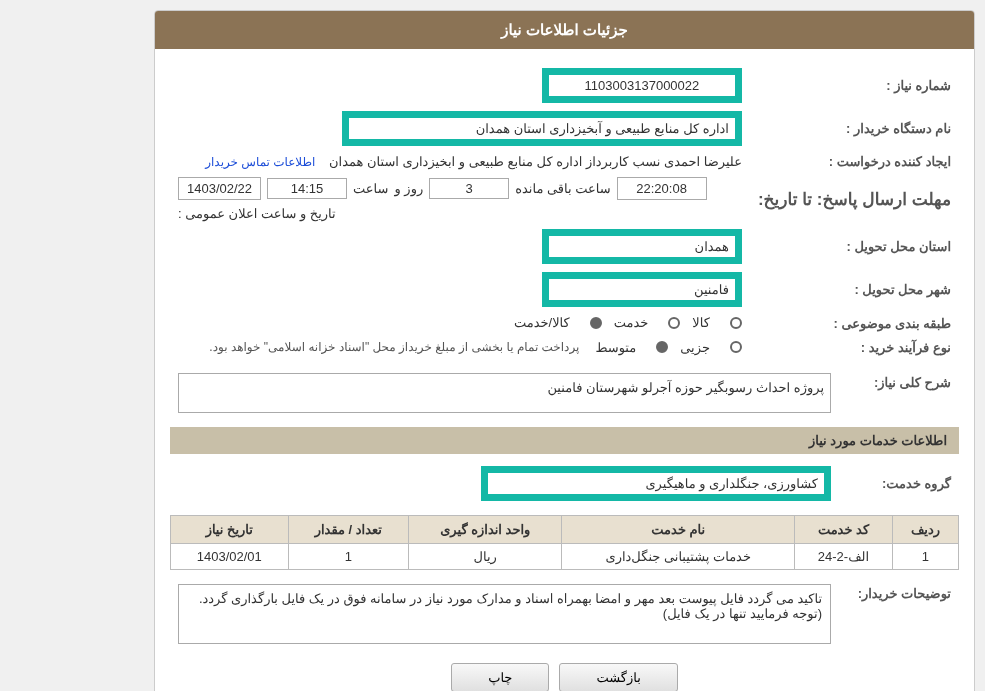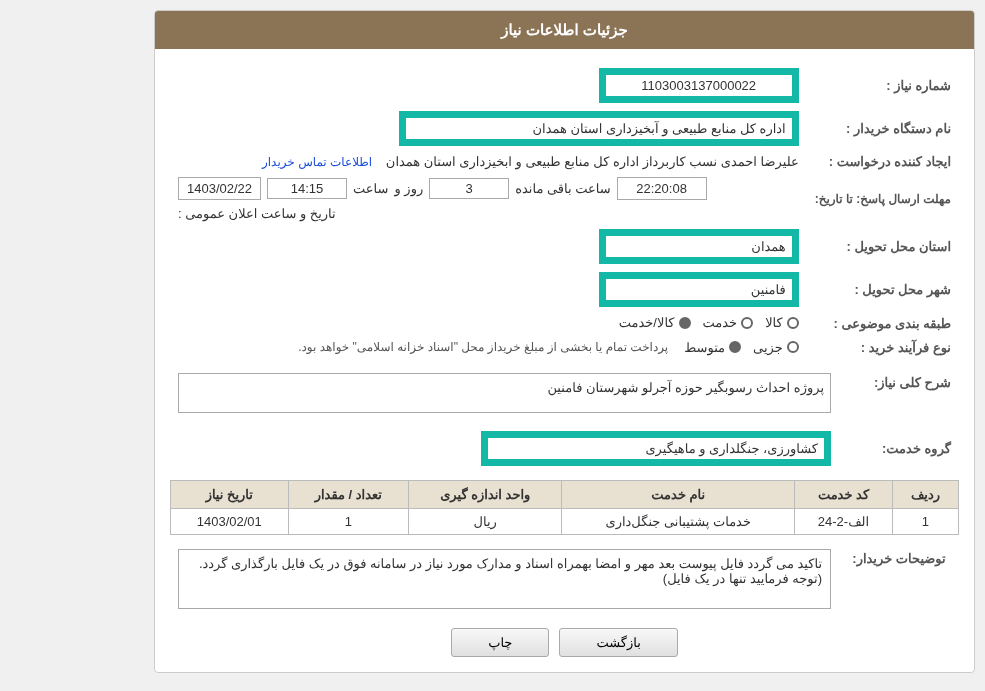--- a/index.html
+++ b/index.html
@@ -88,21 +88,21 @@
       text-align: right;
     }
     .radio-group {
       display: inline-flex;
       gap: 12px;
       align-items: center;
     }
     .radio-item {
       display: flex;
       align-items: center;
-      gap: 4px;
+      gap: 20px;
     }
     .note-text {
       font-size: 12px;
       color: #555;
     }
     
     .services-table {
       width: 100%;
       border-collapse: collapse;
       margin-bottom: 10px;
@@ -192,21 +192,21 @@
 
         <tr>
           <td class="label-cell">ایجاد کننده درخواست :</td>
           <td class="value-cell" colspan="3">
             <span style="margin-left:10px;">علیرضا احمدی نسب کاربرداز اداره کل منابع طبیعی و ابخیزداری استان همدان</span>
             <span class="link-text" style="font-size:12px;">اطلاعات تماس خریدار</span>
           </td>
         </tr>
 
         <tr>
-          <td class="label-cell" style="white-space:nowrap; font-size:12px;">مهلت ارسال پاسخ: تا تاریخ:</td>
+          <td class="label-cell" style="white-space:nowrap; font-size:17px;">مهلت ارسال پاسخ: تا تاریخ:</td>
           <td colspan="3">
             <div class="flex-row" style="justify-content:flex-end;">
               <span class="date-box" style="direction:ltr; min-width:90px;">22:20:08</span>
               <span>ساعت باقی مانده</span>
               <span class="small-input">3</span>
               <span>روز و</span>
               <span>ساعت</span>
               <span class="small-input">14:15</span>
               <span class="date-box" style="direction:ltr;">1403/02/22</span>
               <span>تاریخ و ساعت اعلان عمومی :</span>
@@ -273,20 +273,21 @@
         <tbody>
             <tr>
           <td class="label-cell" style="vertical-align:top; padding-top:6px;">شرح کلی نیاز:</td>
           <td>
             <div class="input-box-wide" style="min-height:40px; padding:6px;">پروژه احداث رسوبگیر حوزه آجرلو شهرستان فامنین</div>
           </td>
         </tr>
       </tbody>
         </table>
 
+      <div class="section-title">اطلاعات خدمات مورد نیاز</div>
 
       <table class="info-table">
         <tbody>
             <tr>
           <td class="label-cell">گروه خدمت:</td>
           <td>
             <span class="input-box" style="min-width:350px;">کشاورزی، جنگلداری و ماهیگیری</span>
           </td>
         </tr>
       </tbody>
@@ -311,21 +312,21 @@
               <td>ریال</td>
               <td>1</td>
               <td>1403/02/01</td>
             </tr>
           </tbody>
       </table>
 
       <table class="info-table" style="margin-top:8px;">
         <tbody>
             <tr>
-          <td class="label-cell" style="vertical-align:top; padding-top:6px;text-align:center;">توضیحات خریدار:</td>
+          <td class="label-cell" style="vertical-align:top; padding-top:6px;">توضیحات خریدار:</td>
           <td>
             <div class="desc-box">تاکید می گردد فایل پیوست بعد مهر و امضا بهمراه اسناد و مدارک مورد نیاز در سامانه فوق در یک فایل بارگذاری گردد.(توجه فرمایید تنها در یک فایل)</div>
           </td>
         </tr>
       </tbody>
         </table>
 
       <div class="buttons-row">
         <button class="btn">بازگشت</button>
         <button class="btn">چاپ</button>

